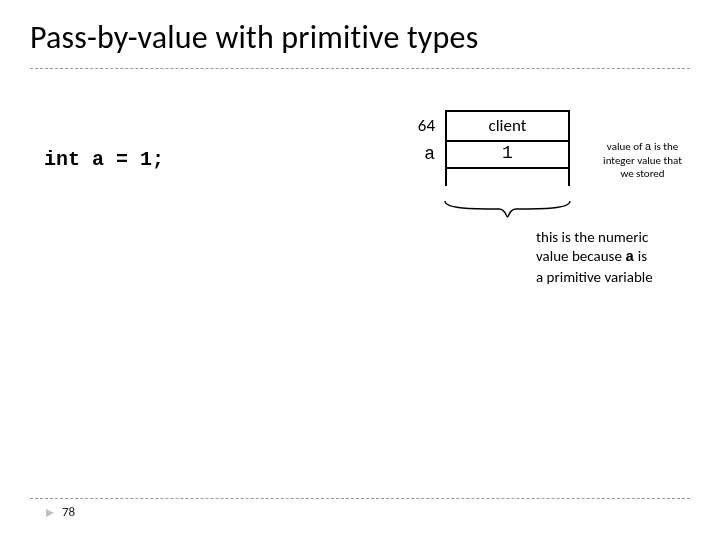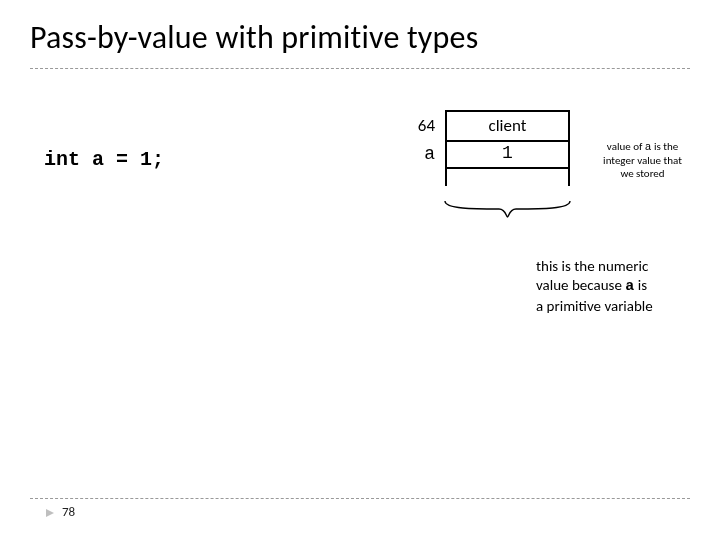--- a/index.html
+++ b/index.html
@@ -75,21 +75,20 @@
     width: 127px; height: 18px;
   }
   .brace svg { width: 100%; height: 100%; }
 
   .annot-below {
     position: absolute;
     left: 536px; top: 228px;
     width: 175px;
     font-size: 15px;
     line-height: 1.25;
-    margin-top: 29px;
   }
   .annot-below .mono { font-family: Consolas, "Courier New", monospace; font-weight: bold; }
 
   .footer {
     position: absolute;
     left: 44px; top: 504px;
     display: flex;
     align-items: flex-end;
     gap: 6px;
     font-size: 13px;

